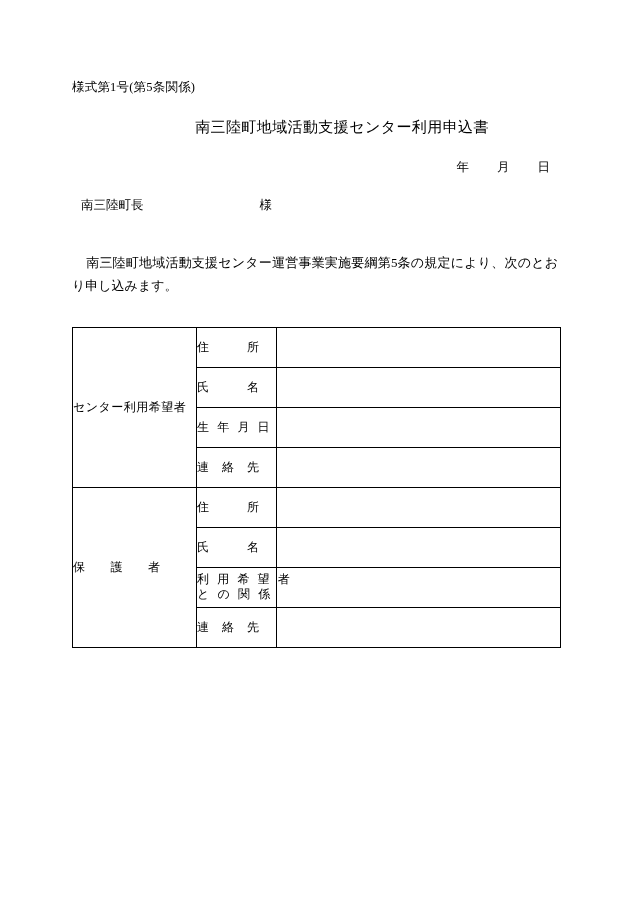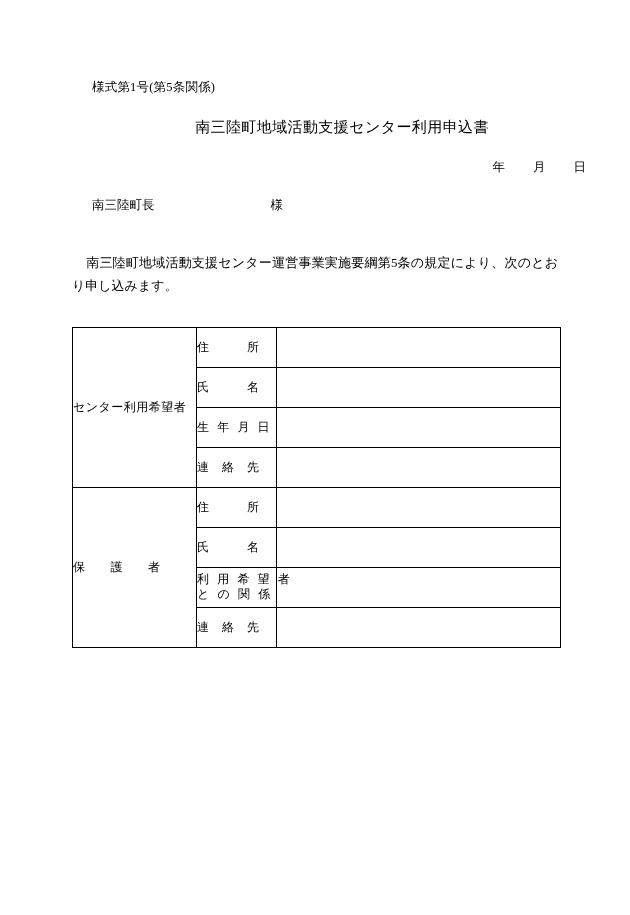--- a/index.html
+++ b/index.html
@@ -22,46 +22,45 @@
     height: 915px;
     background: #ffffff;
   }
   .form-no {
     position: absolute;
     left: 72px;
     top: 79px;
     font-size: 12.5px;
     letter-spacing: 0.2px;
     white-space: nowrap;
-    margin-left: 20px;
   }
   .doc-title {
     position: absolute;
     left: 0;
     top: 118px;
     width: 630px;
     text-align: center;
     font-size: 15px;
     letter-spacing: 0.4px;
     padding-left: 27px;
   }
   .date-line {
     position: absolute;
     left: 0;
     top: 159px;
     width: 630px;
     text-align: right;
-    padding-right: 44px;
+    padding-right: 80px;
     box-sizing: border-box;
     font-size: 12.5px;
   }
   .date-line .sp { display: inline-block; width: 28px; }
   .addressee {
     position: absolute;
-    left: 92px;
+    left: 81px;
     top: 197px;
     font-size: 12.5px;
     white-space: nowrap;
   }
   .addressee .gap { display: inline-block; width: 116px; }
   .body-text {
     position: absolute;
     left: 72px;
     top: 252px;
     width: 486px;

